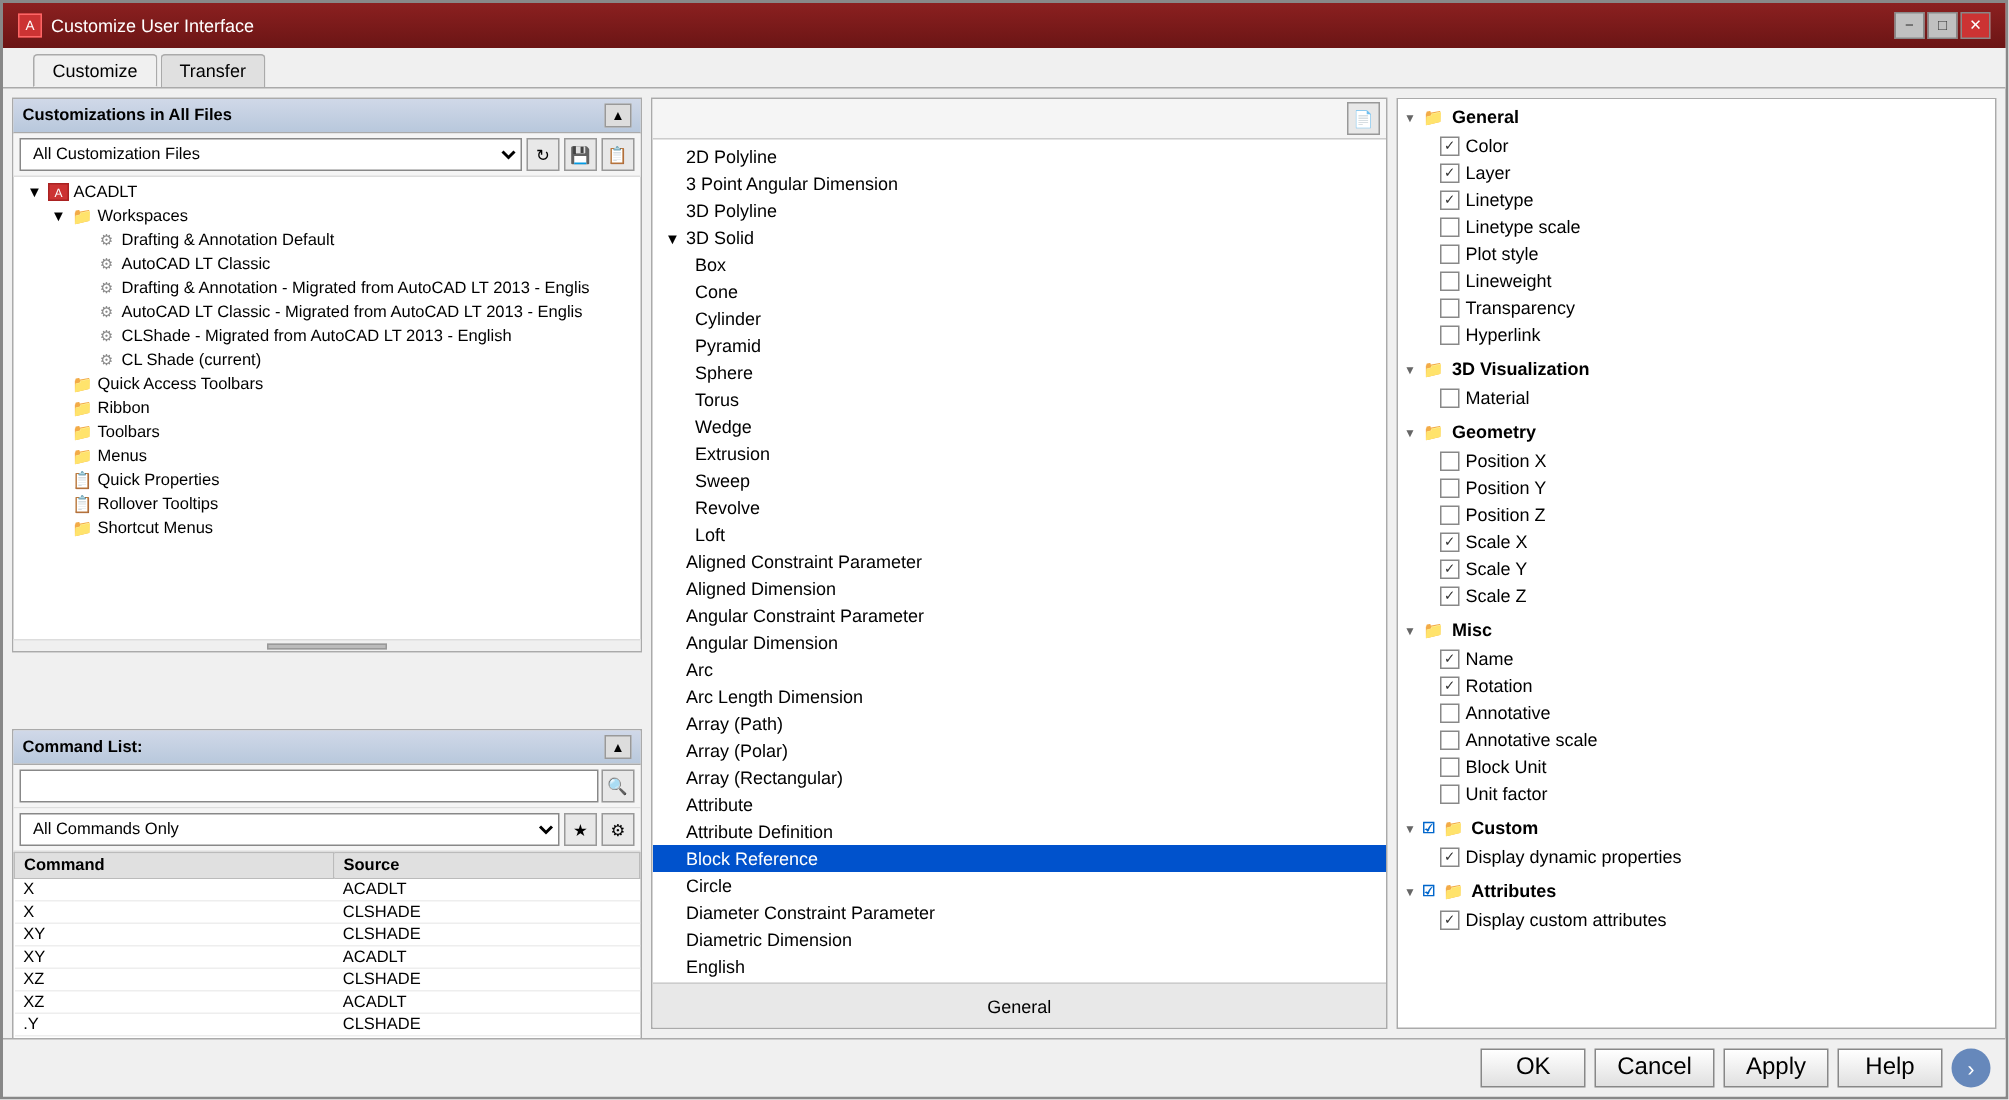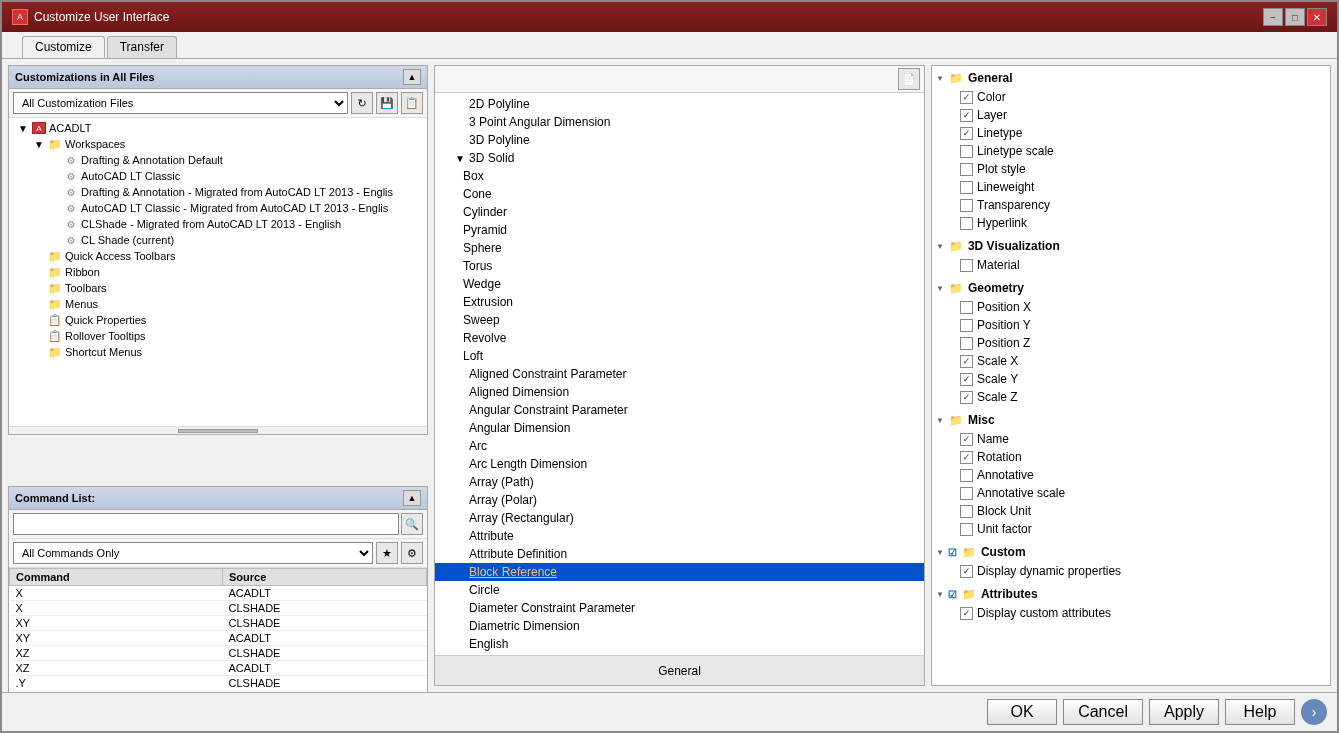--- a/index.html
+++ b/index.html
@@ -205,26 +205,26 @@
       padding: 2px 4px;
       display: flex;
       justify-content: flex-end;
     }
     .commands-list {
       flex: 1;
       overflow: auto;
       padding: 2px 0;
     }
     .cmd-item {
-      padding: 2px 20px;
+      padding: 2px 8px;
       font-size: 12px;
       cursor: pointer;
       white-space: nowrap;
     }
-    .cmd-item.selected { background: #0052cc; color: #fdba74; text-decoration: underline; }
+    .cmd-item.selected { background: #0052cc; color: #ffffff; }
     .cmd-item.indent { padding-left: 28px; }
     .expand-arrow { display: inline-block; width: 14px; font-size: 10px; }
 
     .middle-bottom {
       height: 30px;
       border-top: 1px solid #ccc;
       background: #e8e8e8;
       display: flex;
       align-items: center;
       justify-content: center;

